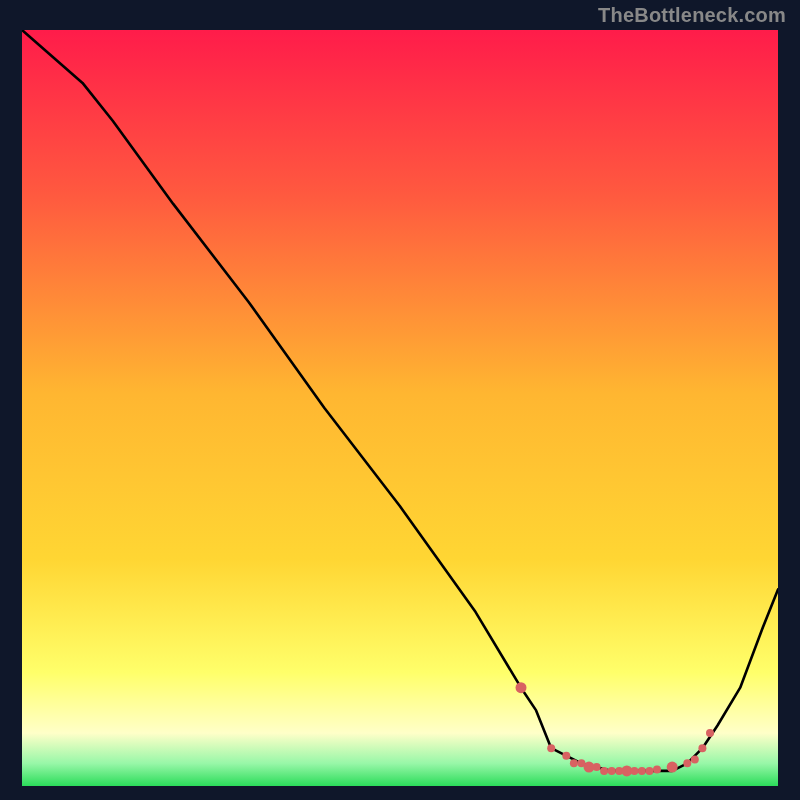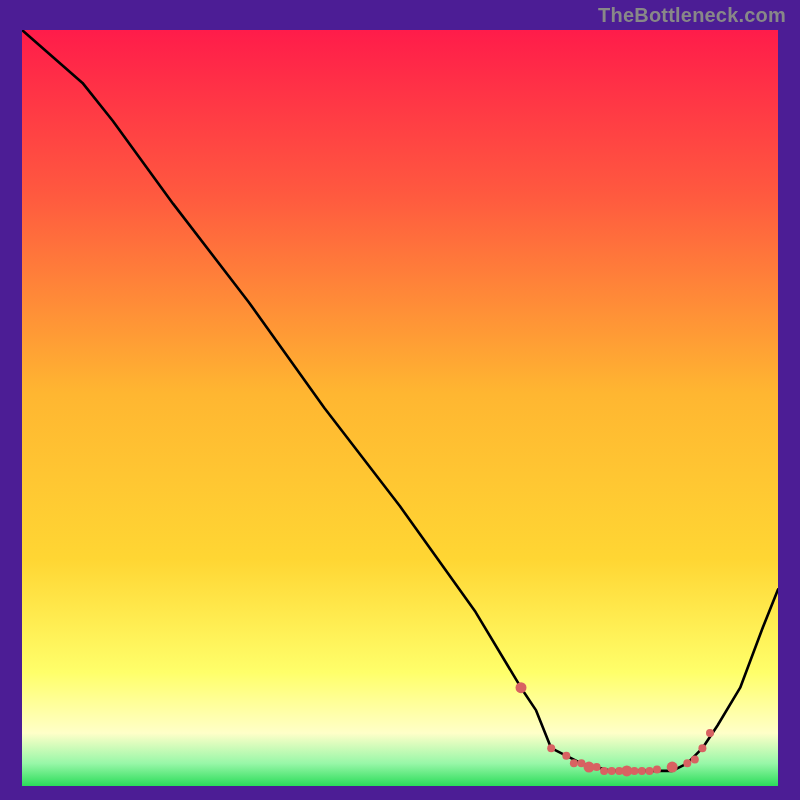--- a/index.html
+++ b/index.html
@@ -10,21 +10,21 @@
     background: #000;
     font-family: Arial, Helvetica, sans-serif;
     overflow: hidden;
   }
   .frame {
     position: absolute;
     top: 0;
     left: 0;
     width: 800px;
     height: 800px;
-    background: #4c1d95;
+    background: #0f172a;
   }
   .watermark {
     position: absolute;
     top: 4px;
     right: 14px;
     color: #888;
     font-size: 20px;
     font-weight: 600;
     letter-spacing: 0.2px;
   }

